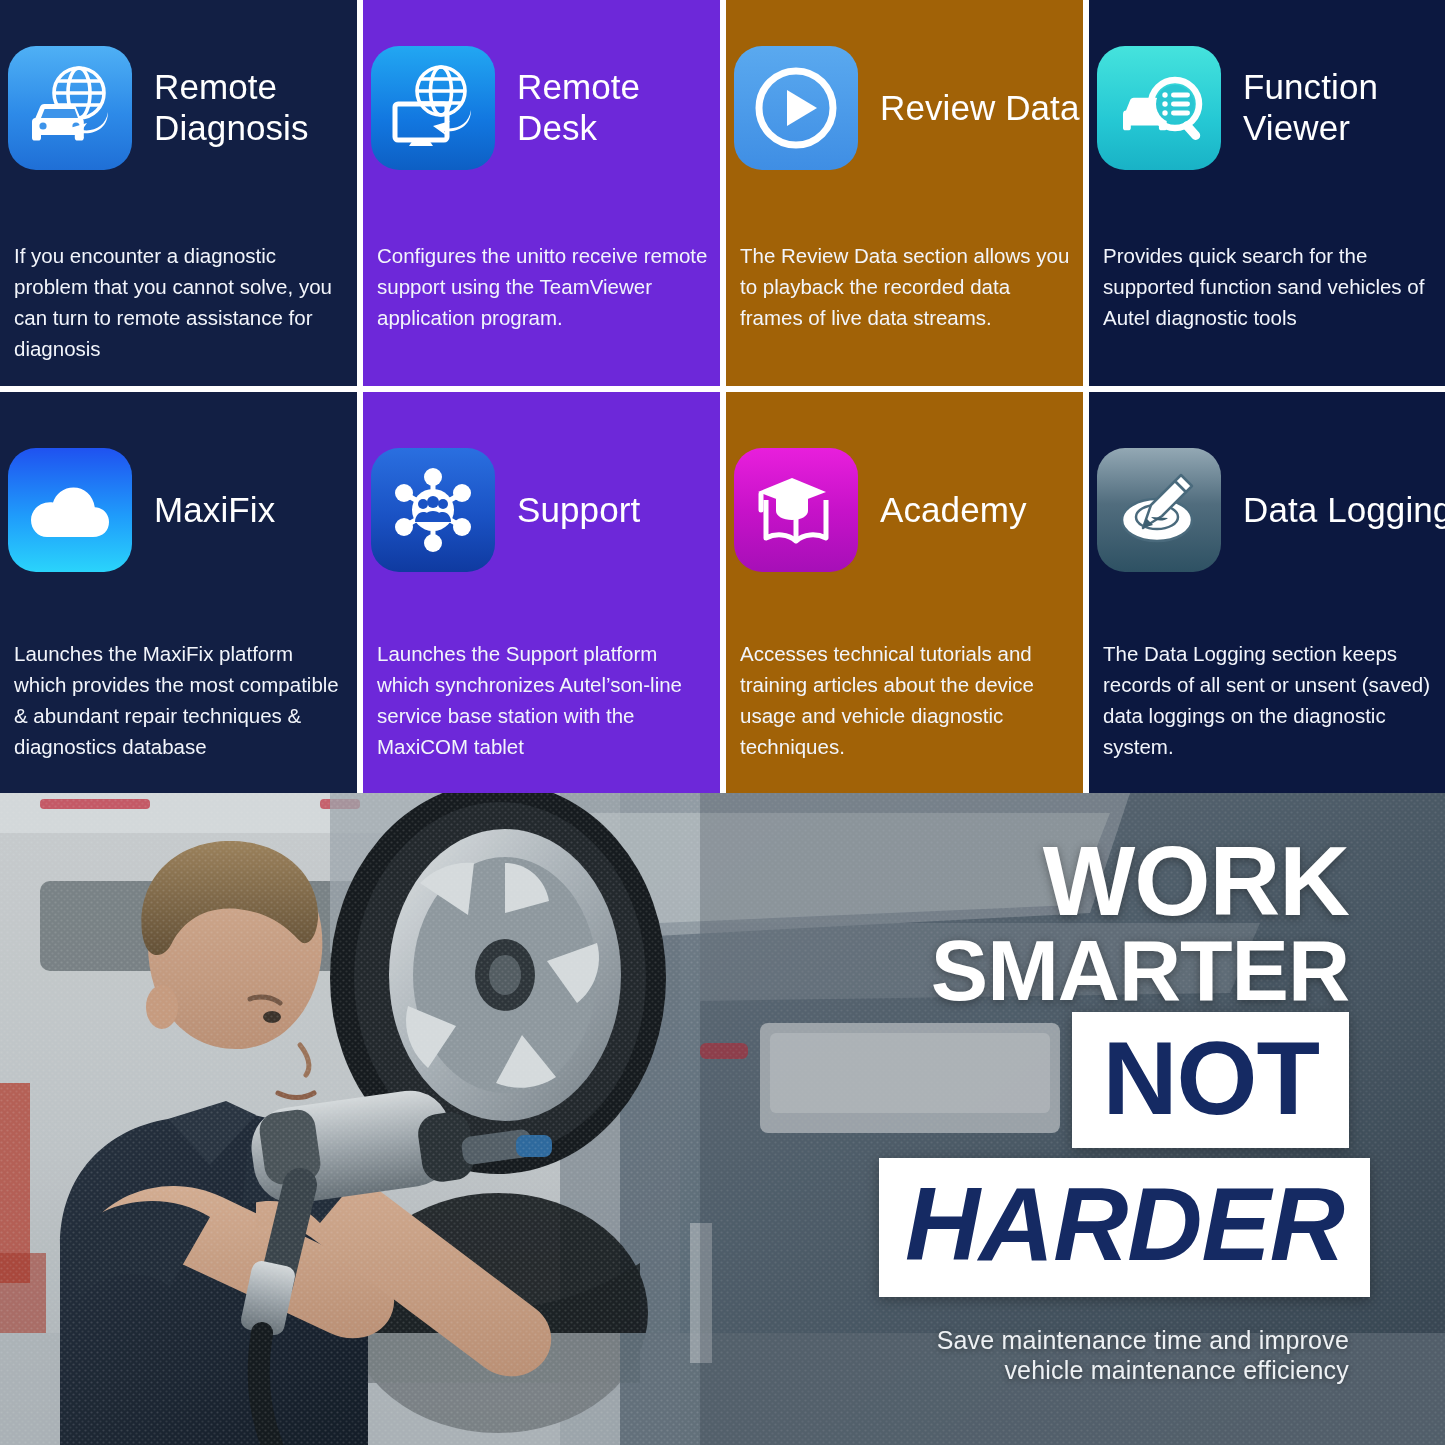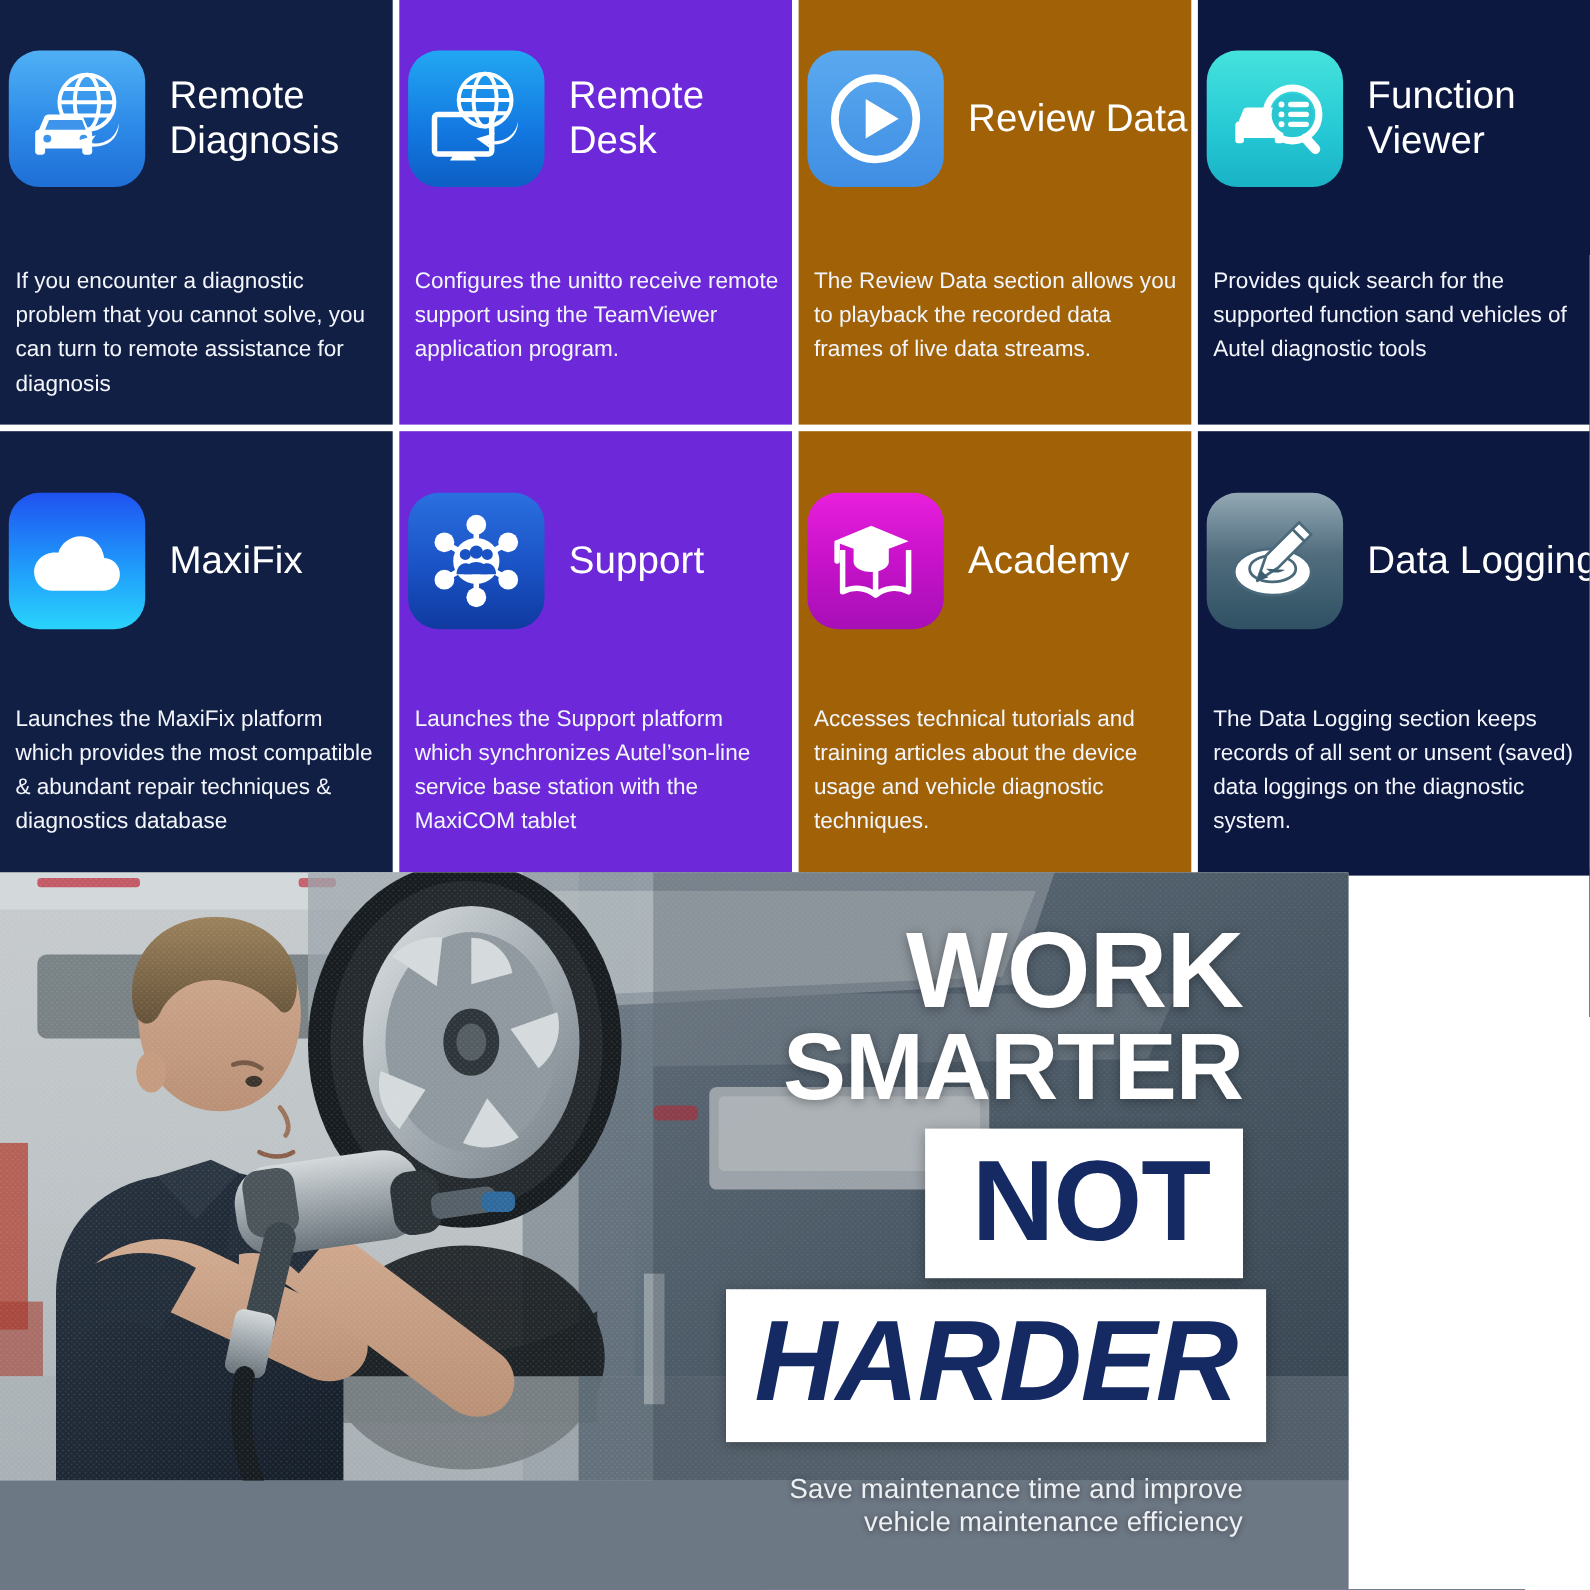--- a/index.html
+++ b/index.html
@@ -76,21 +76,21 @@
     line-height: 1.52;
     font-weight: 400;
   }
   .row1 .card-desc { top: 240px; }
   .row2 .card-desc { top: 246px; }
 
   
   .hero {
     position: absolute;
     top: 793px; left: 0;
-    width: 1226px; height: 652px;
+    width: 1445px; height: 652px;
     overflow: hidden;
     background: #6d7885;
   }
   .hero-photo { position:absolute; inset:0; }
 
   .hero-overlay {
     position: absolute;
     right: 96px;
     top: 42px;
     width: 470px;
@@ -110,21 +110,21 @@
   .band {
     background: #ffffff;
     color: #152a63;
     font-weight: 700;
     display: inline-block;
     line-height: 1.0;
     font-family: "Liberation Sans", sans-serif;
     letter-spacing: -1px;
     box-shadow: 0 3px 12px rgba(0,0,0,0.30);
   }
-  .band-not    { font-size: 104px; padding: 14px 30px 18px 42px; margin-top: 14px; }
+  .band-not    { font-size: 104px; padding: 14px 30px 18px 30px; }
   .band-harder { font-size: 104px; padding: 14px 26px 21px 26px; margin-top: 10px; font-style: italic; }
 
   .tagline {
     margin-top: 28px;
     color: #eef1f4;
     font-size: 25px;
     line-height: 1.22;
     font-weight: 400;
     text-shadow: 0 1px 6px rgba(0,0,0,0.45);
     letter-spacing: 0.2px;

